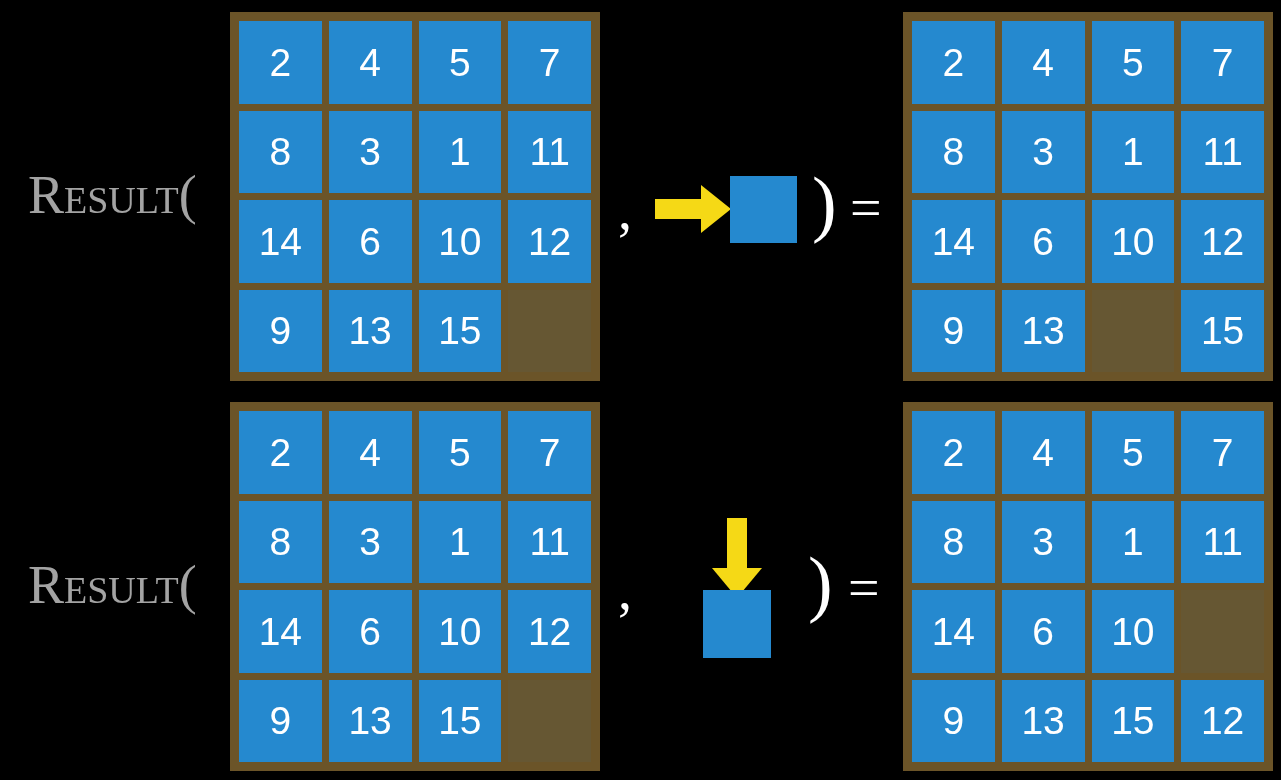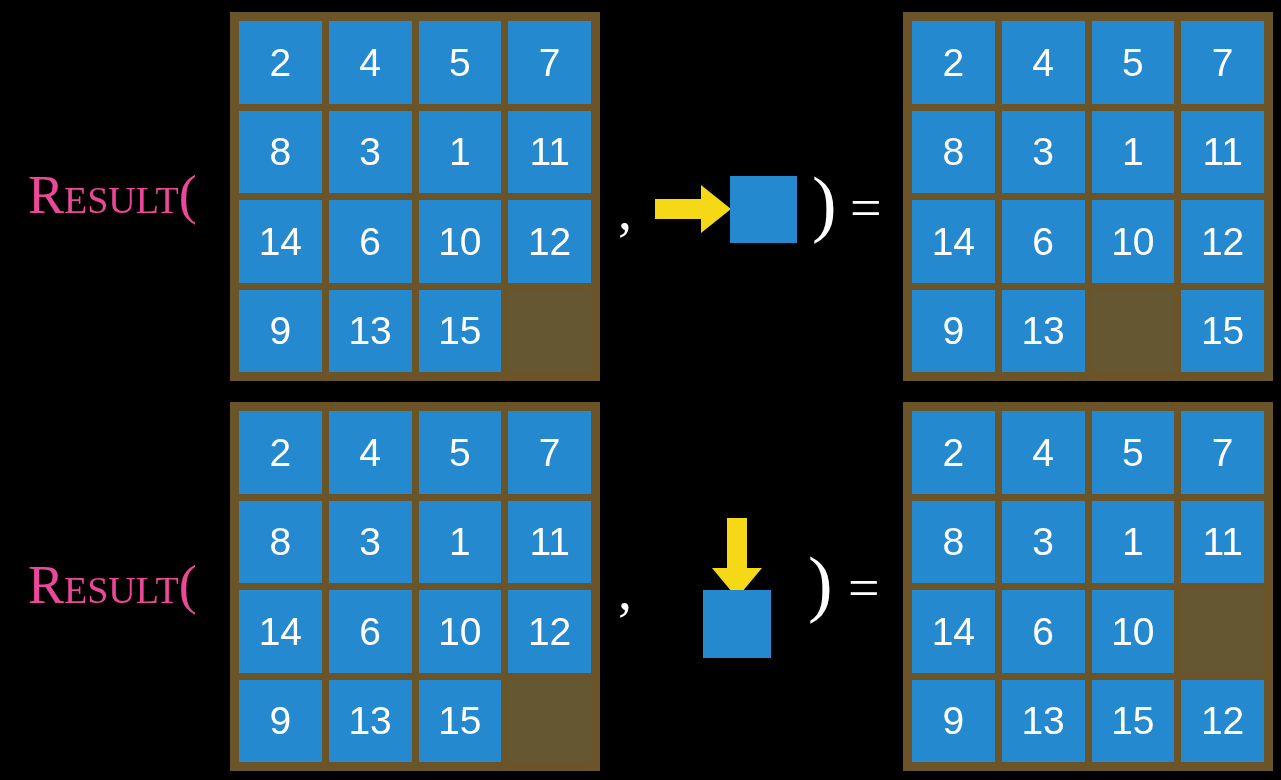--- a/index.html
+++ b/index.html
@@ -29,21 +29,21 @@
     height: 390px;
   }
   .row-1 { top: 0; }
   .row-2 { top: 390px; }
 
   
   .result-label {
     position: absolute;
     left: 28px;
     top: 165px;
-    color: #ec4899;
+    color: #a3a3a3;
     font-family: "Liberation Serif", serif;
     font-size: 54px;
     line-height: 60px;
     font-variant: small-caps;
     letter-spacing: 0px;
     white-space: nowrap;
   }
 
   
   .board {

